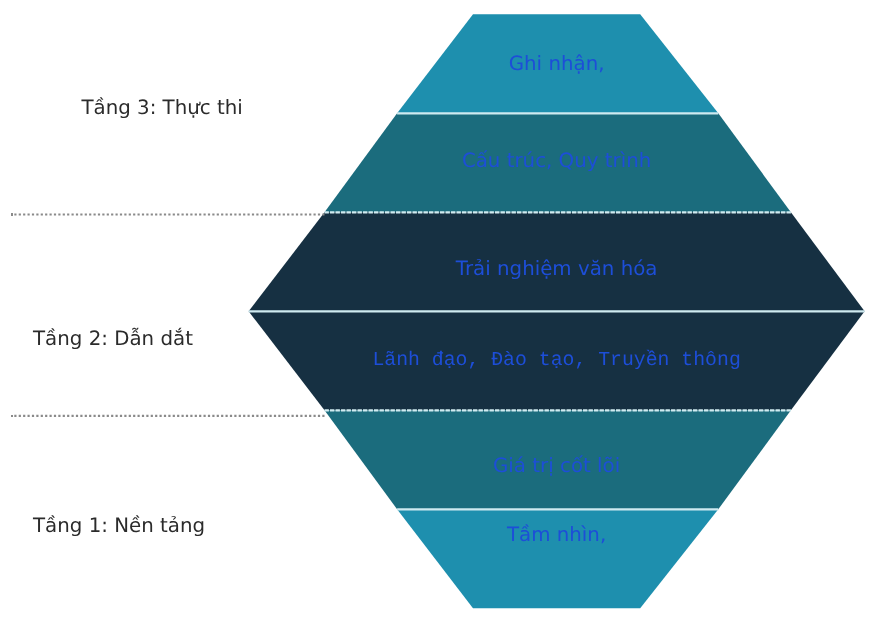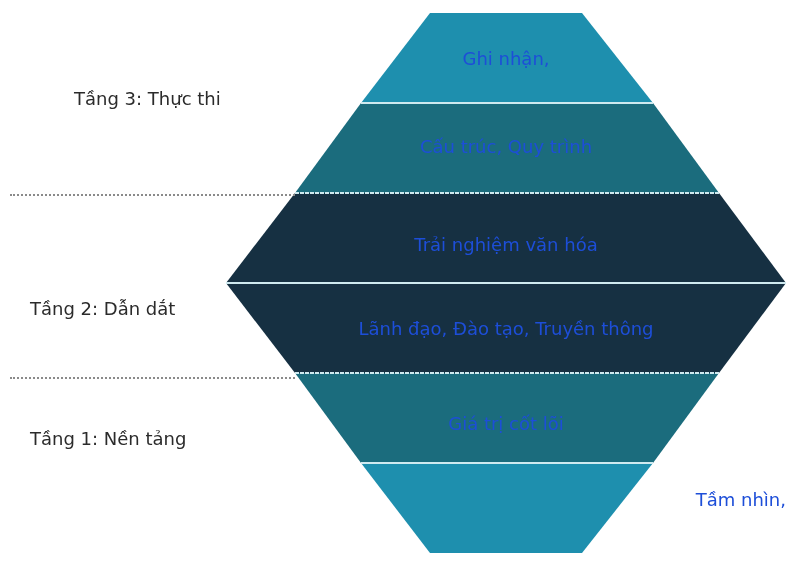--- a/index.html
+++ b/index.html
@@ -36,32 +36,32 @@
     <line x1="295" y1="373" x2="719" y2="373" stroke-dasharray="4,1"></line>
     <line x1="361" y1="463" x2="653" y2="463"></line>
   </g>
 </svg>
 
 <div class="divider" style="top:194px; width:285px;"></div>
 <div class="divider" style="top:377px; width:285px;"></div>
 
 <div class="tier-label" style="top:88px;margin-left:44px;">Tầng 3: Thực thi</div>
 <div class="tier-label" style="top:270px;margin-top:28px;">Tầng 2: Dẫn dắt</div>
-<div class="tier-label" style="top:428px;">Tầng 1: Nền tảng</div>
+<div class="tier-label" style="top:468px;">Tầng 1: Nền tảng</div>
 
 <div class="band-text" style="top:13px; height:90px; flex-direction:column;">
   <span>Ghi nhận,</span>
 </div>
 <div class="band-text" style="top:103px; height:86px;">
   <span>Cấu trúc, Quy trình</span>
 </div>
 <div class="band-text" style="top:193px; height:102px;">
   <span>Trải nghiệm văn hóa</span>
 </div>
-<div class="band-text" style="top:283px; height:90px;">
+<div class="band-text" style="top:283px; height:90px;font-family:Liberation Mono, monospace;">
   <span>Lãnh đạo, Đào tạo, Truyền thông</span>
 </div>
 <div class="band-text" style="top:373px; height:100px;">
   <span>Giá trị cốt lõi</span>
 </div>
-<div class="band-text" style="top:454px; height:90px; flex-direction:column;align-items:flex-end;">
+<div class="band-text" style="top:441px; height:90px; flex-direction:column;">
   <span>Tầm nhìn,</span>
 </div>
 
 </body></html>

